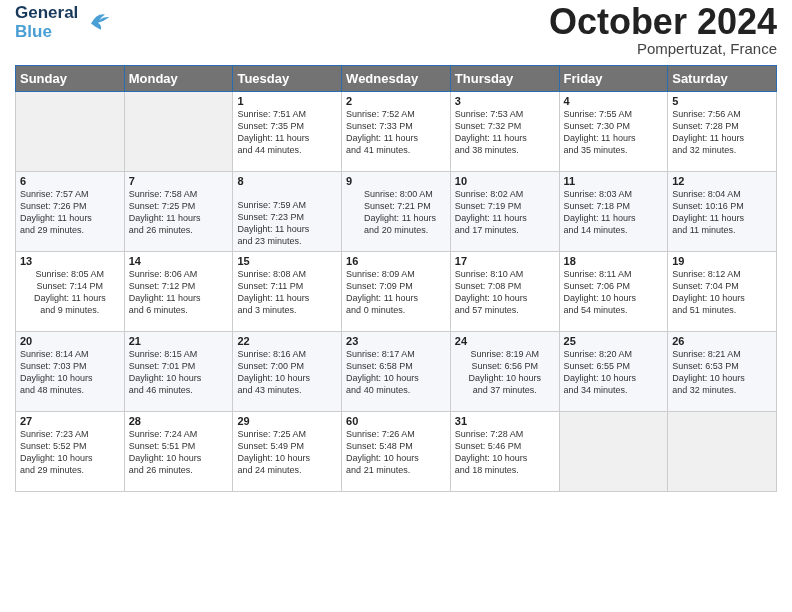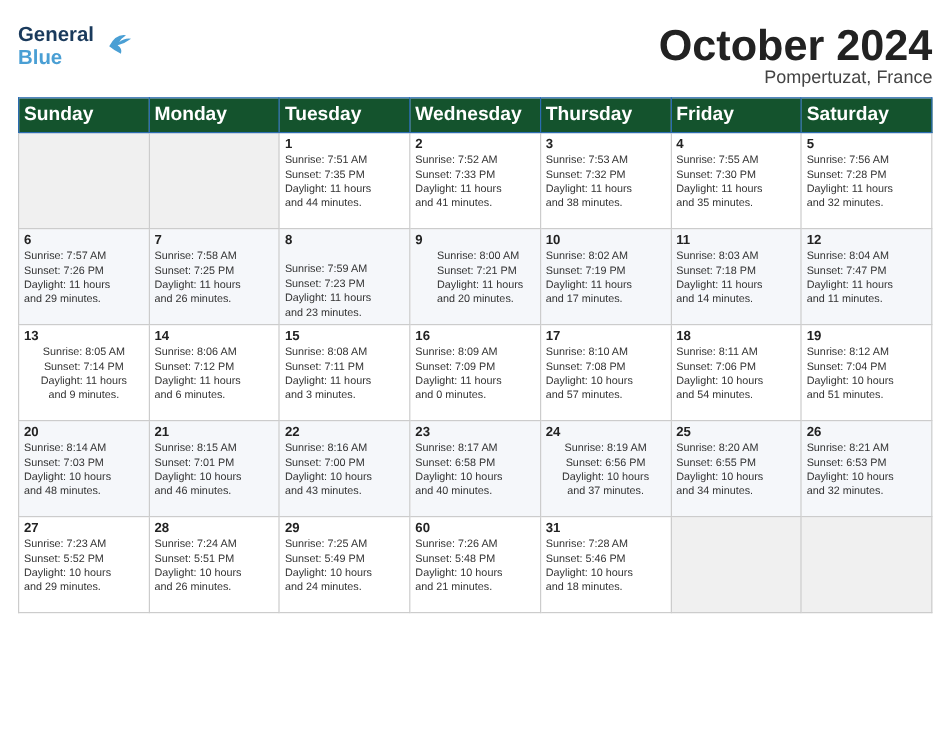--- a/index.html
+++ b/index.html
@@ -6,21 +6,21 @@
     body {
       font-family: Arial, sans-serif;
       background: #fff;
       width: 792px;
       height: 612px;
       overflow: hidden;
     }
     .container {
       width: 792px;
       height: 612px;
-      padding: 20px 15px;
+      padding: 4px 15px;
       background: #fff;
     }
     .header {
       display: flex;
       justify-content: space-between;
       align-items: flex-start;
       margin-bottom: 8px;
     }
     .logo {
       display: flex;
@@ -44,25 +44,25 @@
     .location {
       font-size: 15px;
       color: #444;
     }
     .calendar {
       width: 100%;
       border-collapse: collapse;
       font-size: 10px;
     }
     .calendar th {
-      background: #14532d;
+      background: #737373;
       color: #fff;
       padding: 5px 4px;
       text-align: left;
-      font-size: 16px;
+      font-size: 13px;
       font-weight: bold;
       border: 1px solid #2b6cb0;
     }
     .calendar td {
       border: 1px solid #ccc;
       vertical-align: top;
       padding: 3px 4px;
       min-height: 70px;
       height: 80px;
       width: 14.28%;
@@ -202,21 +202,21 @@
           <td>
             <span class="day-num">11</span>
             <div class="day-info" style="white-space: pre-line;">Sunrise: 8:03 AM
 Sunset: 7:18 PM
 Daylight: 11 hours
 and 14 minutes.</div>
           </td>
           <td>
             <span class="day-num">12</span>
             <div class="day-info" style="white-space: pre-line;">Sunrise: 8:04 AM
-Sunset: 7:47 PM
+Sunset: 10:16 PM
 Daylight: 11 hours
 and 11 minutes.</div>
           </td>
         </tr>
         <tr>
           <td>
             <span class="day-num">13</span>
             <div class="day-info" style="white-space: pre-line; text-align: center;">Sunrise: 8:05 AM
 Sunset: 7:14 PM
 Daylight: 11 hours

